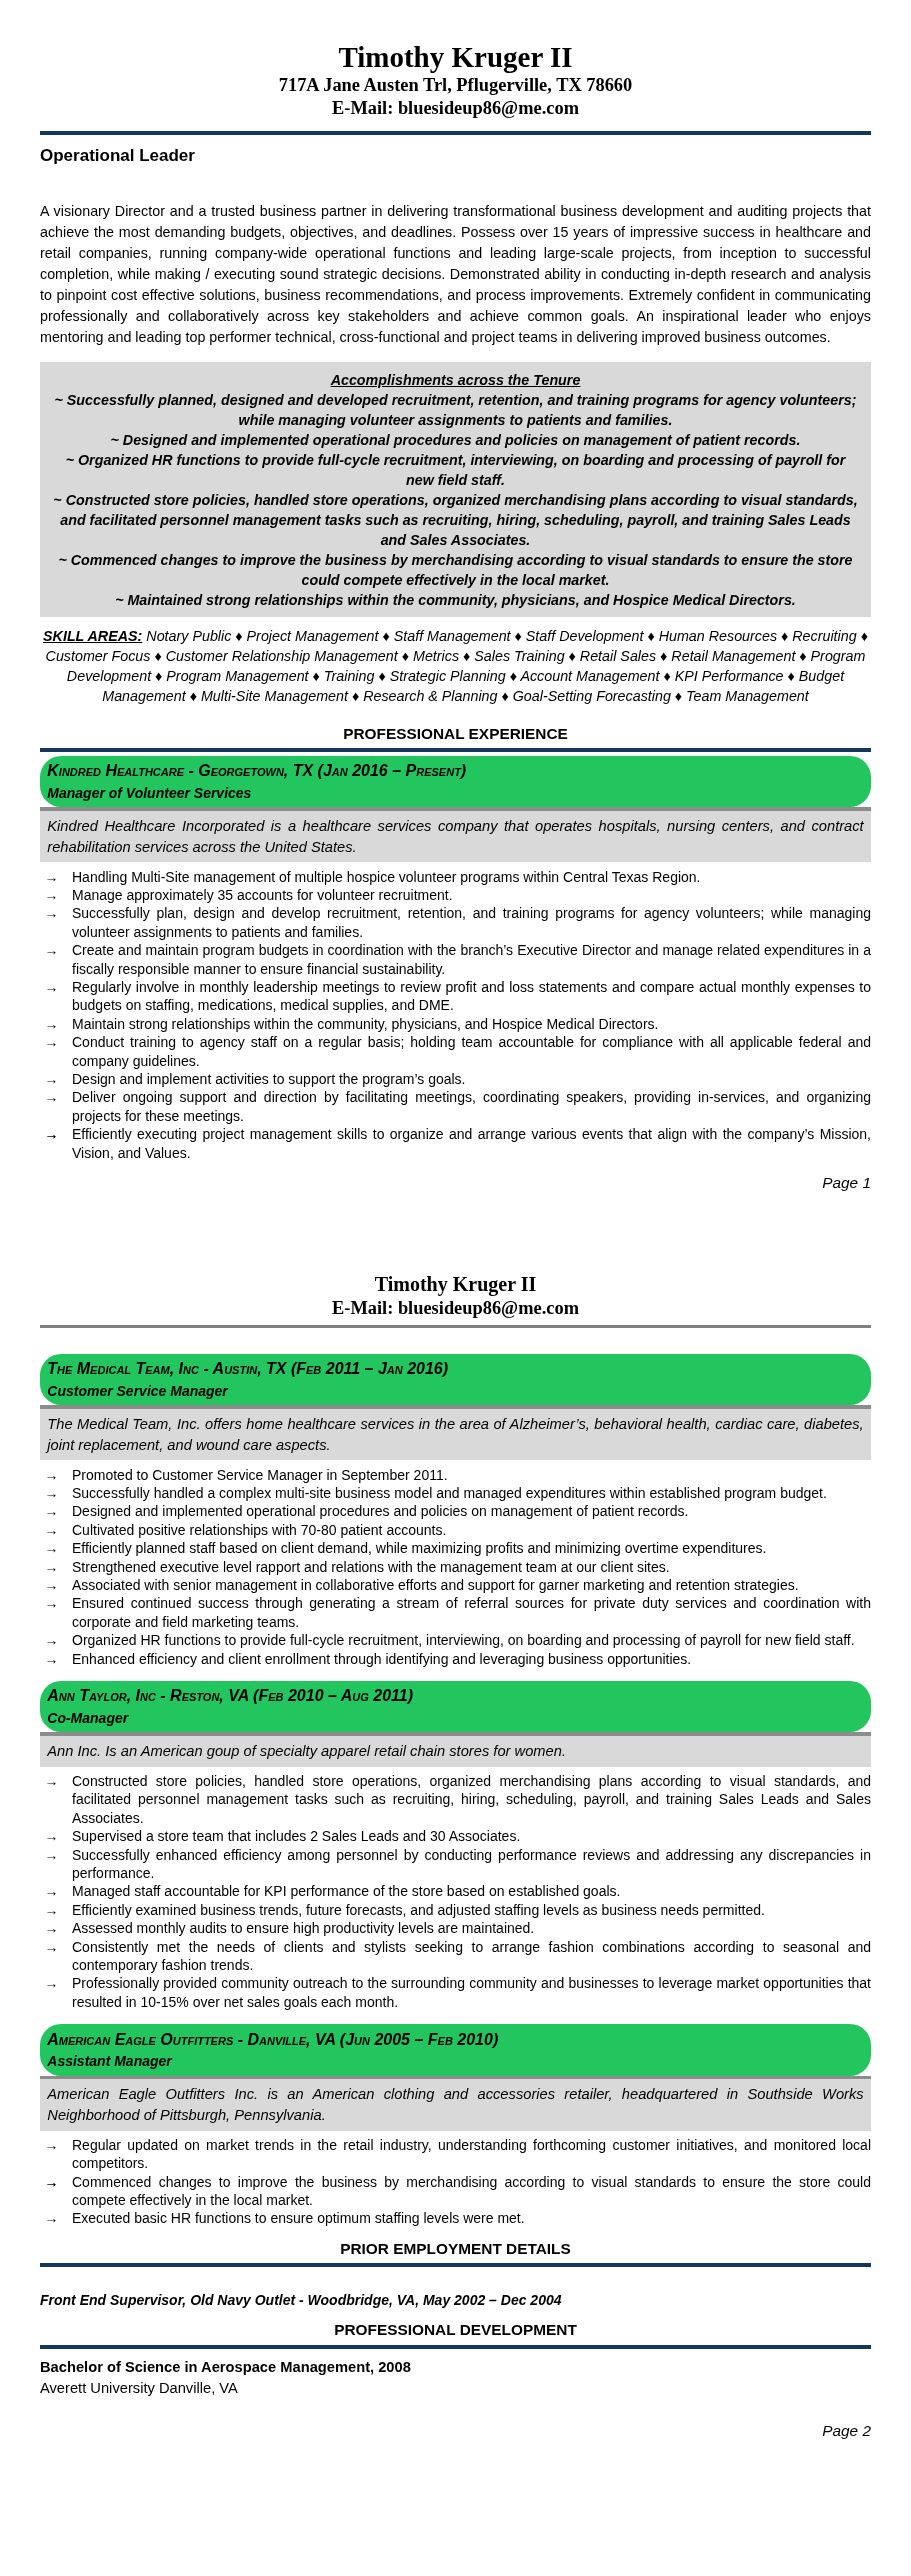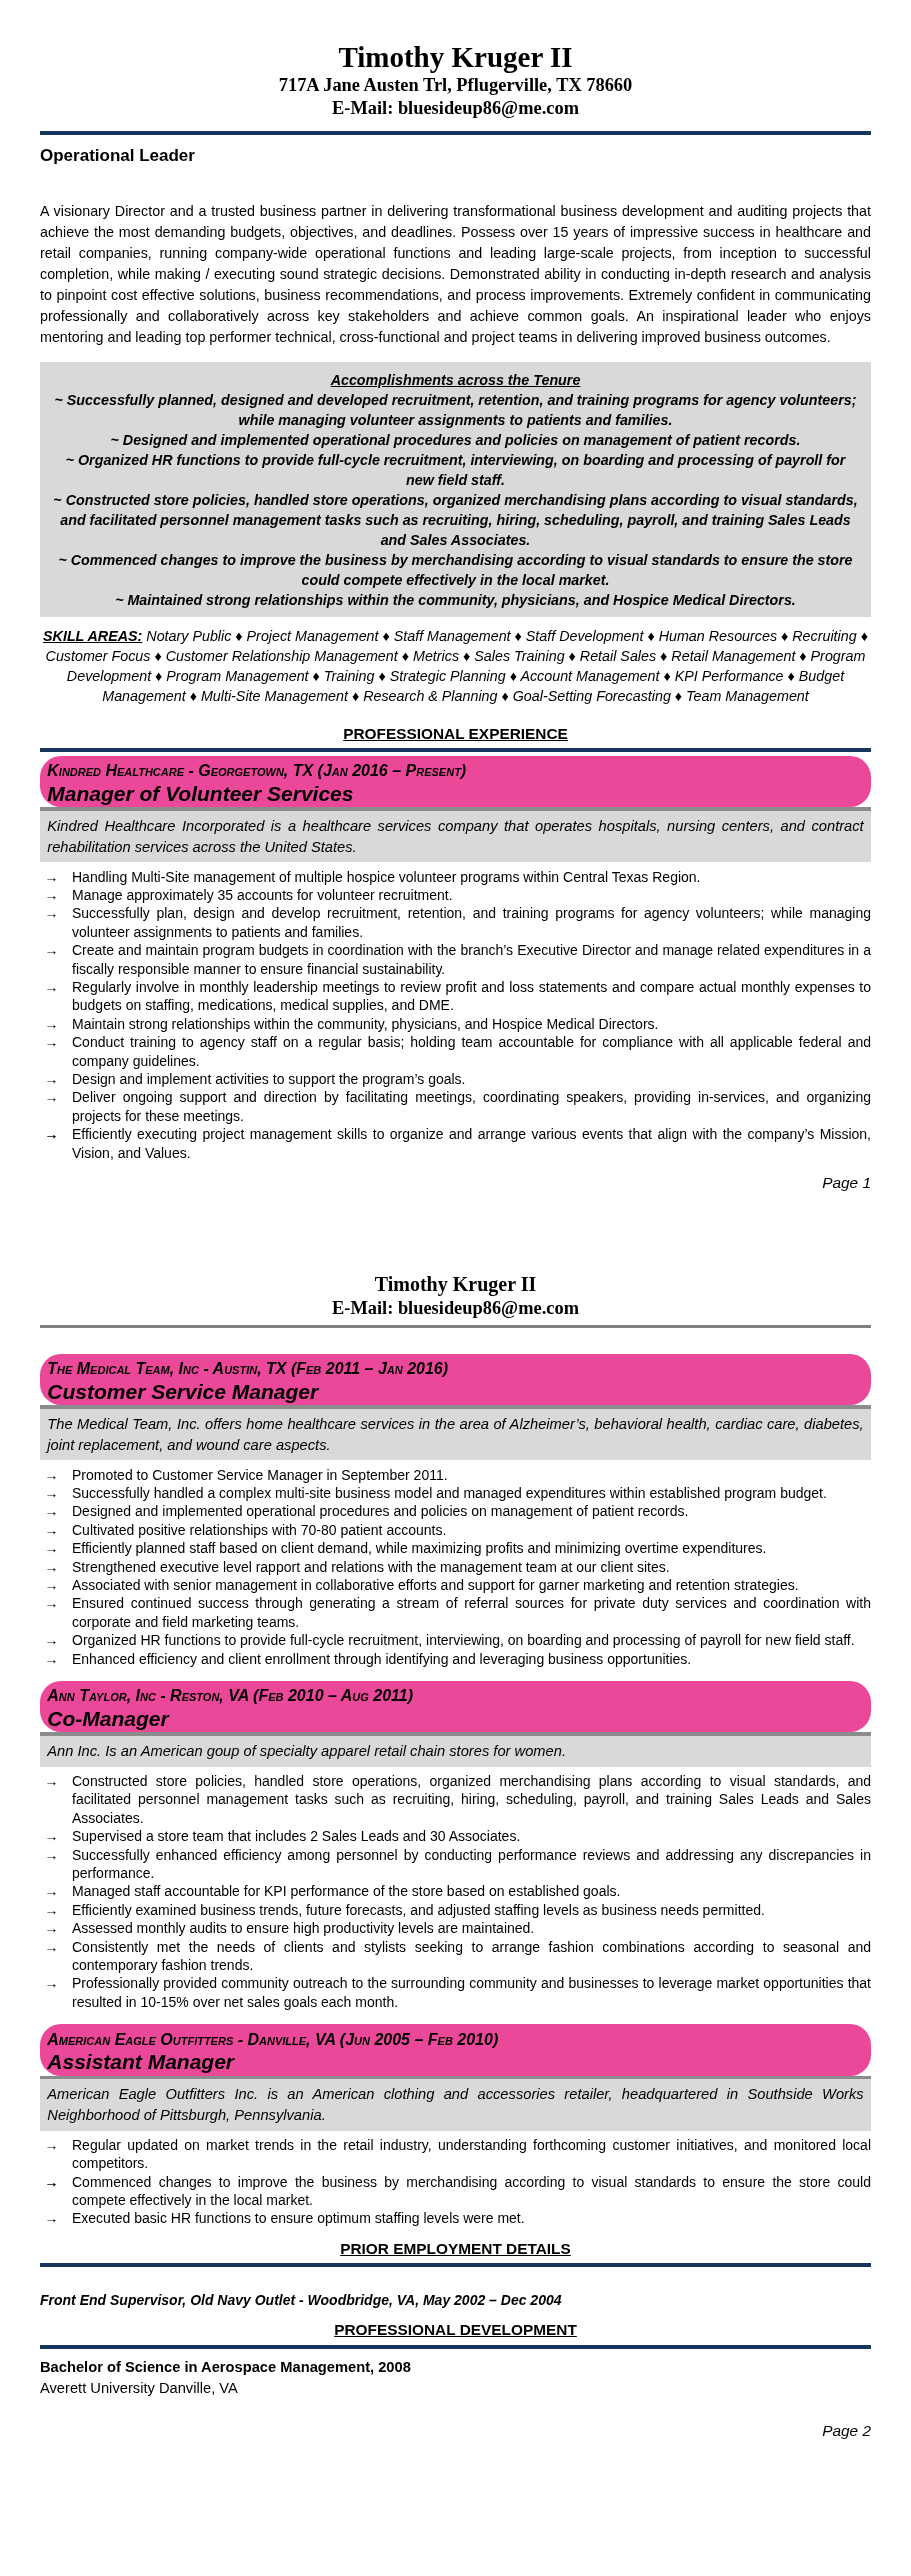--- a/index.html
+++ b/index.html
@@ -23,29 +23,29 @@
   .accomplishments {
     margin-top: 5.9px; background: #D9D9D9; padding: 7.3px 13.2px;
     text-align: center; font-weight: 700; font-style: italic;
     font-size: 14.3px; line-height: 20px;
   }
   .accomplishments .acc-title { text-decoration: underline; }
 
   .skills { margin-top: 8.8px; text-align: center; font-style: italic; font-size: 14.3px; line-height: 20px; }
   .skills .label { font-weight: 700; text-decoration: underline; }
 
-  .section-heading { margin-top: 19px; font-weight: 700; font-size: 15.4px; line-height: 17.6px; text-align: center; text-decoration: underline; }
+  .section-heading { margin-top: 19px; font-weight: 700; font-size: 15.4px; line-height: 17.6px; text-align: center; }
   .section-heading + .hr-navy { margin-top: 5.9px; height: 3.7px; }
 
   
   .job { margin-top: 4.4px; }
   .job + .job, .job.gap { margin-top: 13.2px; }
-  .job-head { background: #ec4899; padding: 5.1px 7.3px 4.4px 7.3px; border-radius: 21px; }
+  .job-head { background: #22c55e; padding: 5.1px 7.3px 4.4px 7.3px; border-radius: 21px; }
   .job-company { font-weight: 700; font-style: italic; font-variant: small-caps; font-size: 16px; line-height: 19px; }
-  .job-role    { font-weight: 700; font-style: italic; font-size: 21px; line-height: 19px; margin-top: 3.7px; }
+  .job-role    { font-weight: 700; font-style: italic; font-size: 14px; line-height: 19px; margin-top: 3.7px; }
   .job-rule { height: 3.7px; background: #8C8C8C; }
   .job-desc { background: #D9D9D9; padding: 5.1px 7.3px; font-style: italic; font-size: 14.7px; line-height: 20.6px; text-align: justify; }
   .bullets { list-style: none; margin: 5.1px 0 0 0; padding: 0; font-size: 14px; line-height: 18.4px; text-align: justify; }
   .bullets li { position: relative; padding-left: 32px; }
   .bullets .arrow { position: absolute; left: 4.4px; top: 0; font-weight: 400; }
 
   .page-footer { margin-top: 11.8px; text-align: right; font-style: italic; font-size: 15.4px; line-height: 17.6px; }
   .page-spacer { height: 82px; }
 
   

